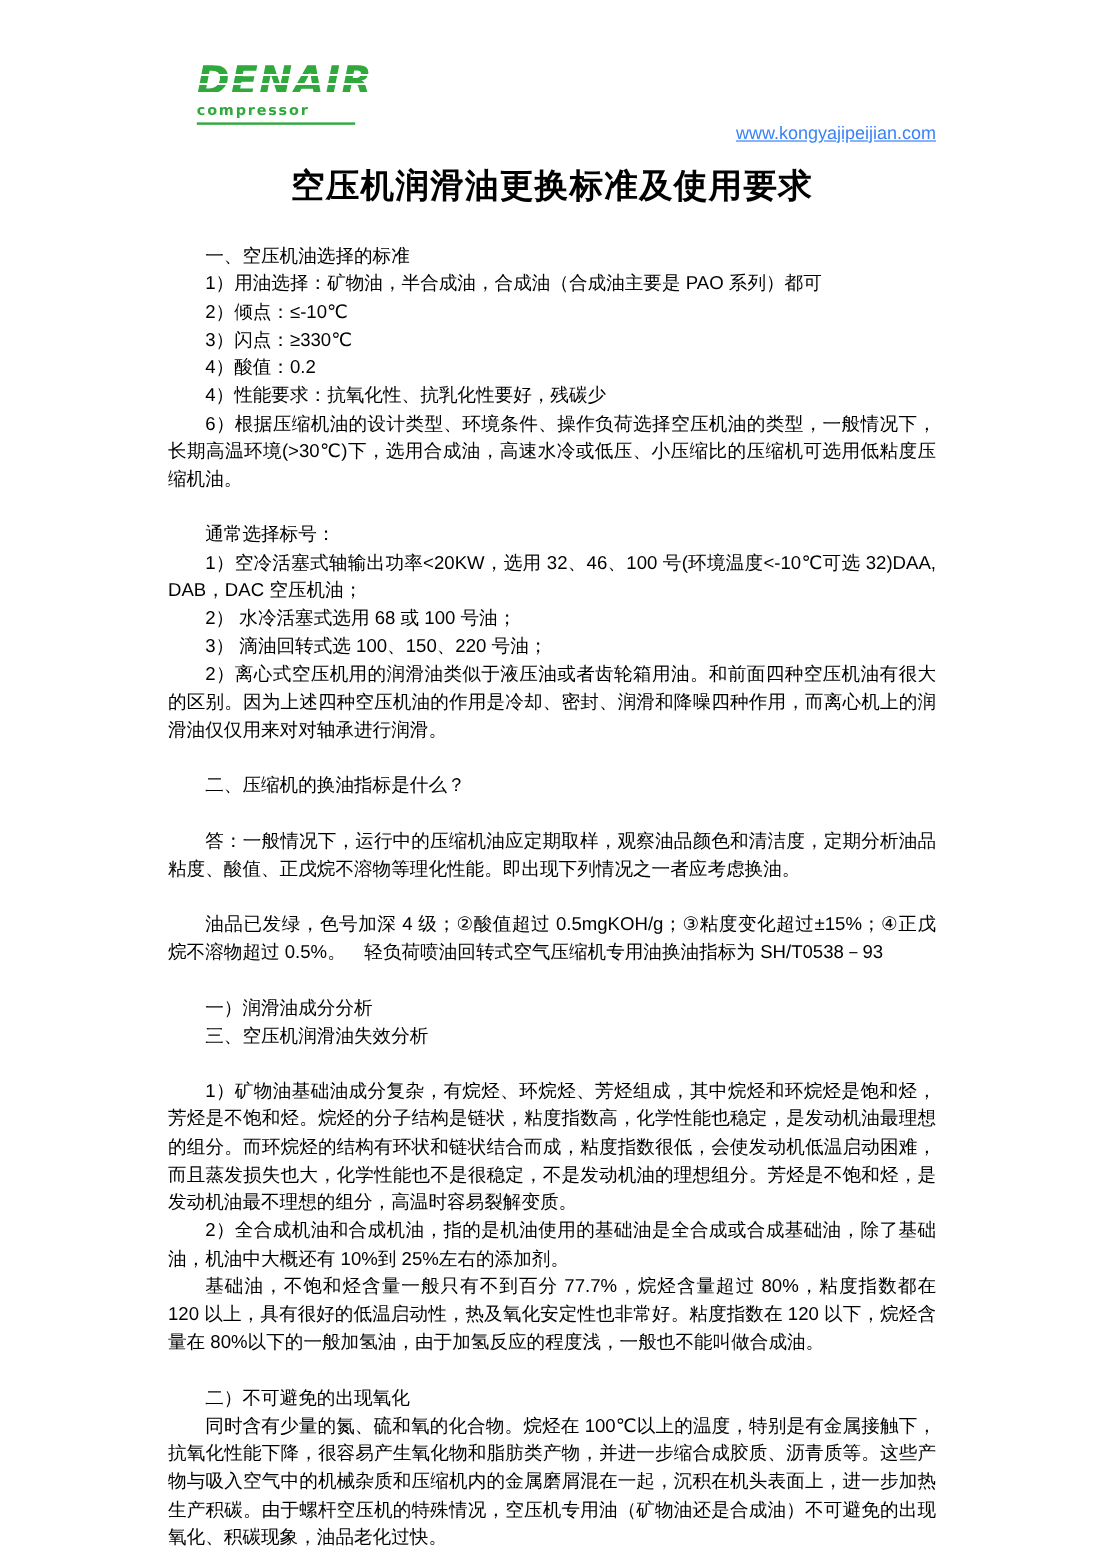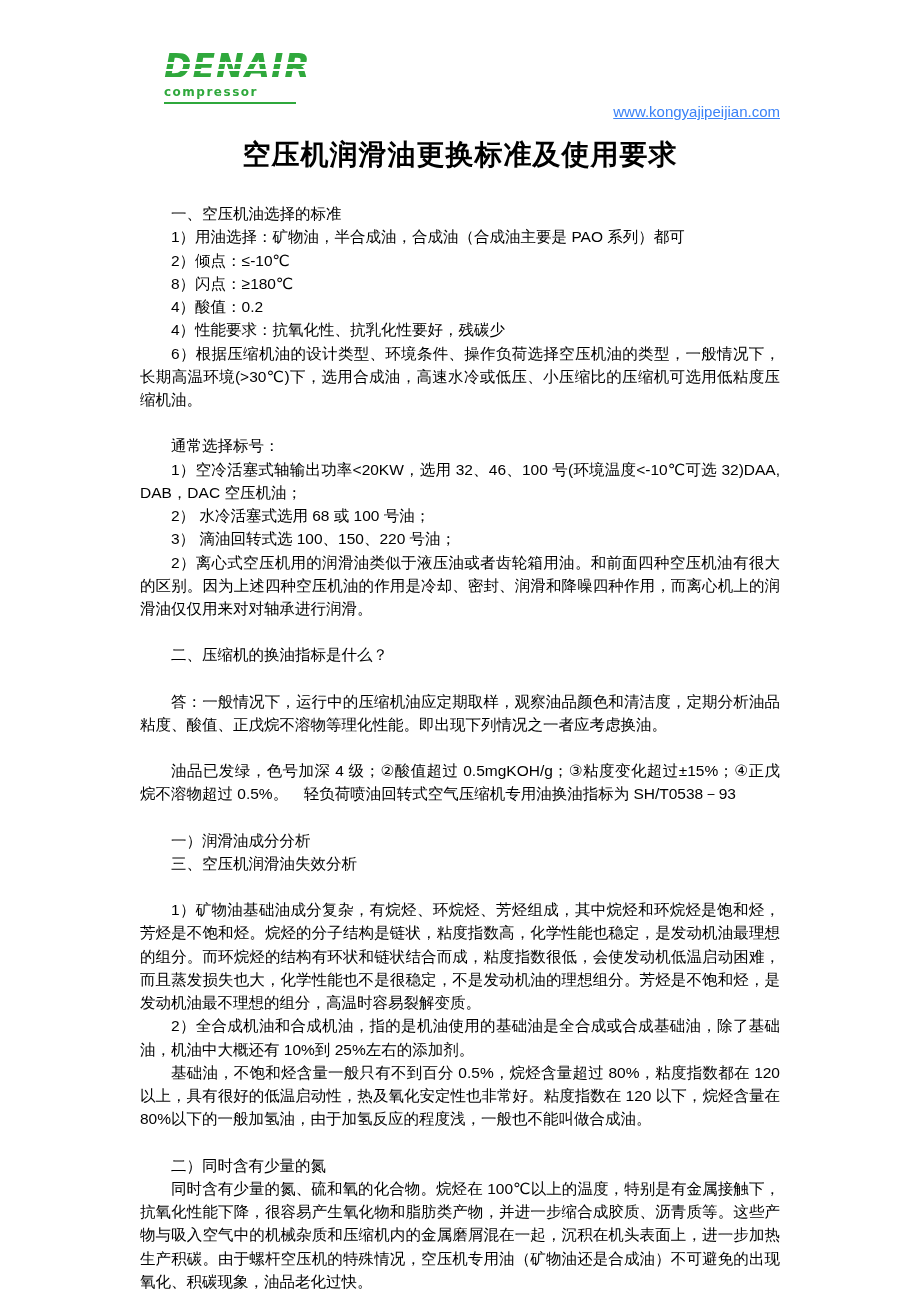--- a/index.html
+++ b/index.html
@@ -125,34 +125,34 @@
     </div>
     <a class="website">www.kongyajipeijian.com</a>
   </div>
 
   <h1 class="doc-title">空压机润滑油更换标准及使用要求</h1>
 
   <div class="doc-body" id="doc-body">
       <p class="para">一、空压机油选择的标准</p>
       <p class="para">1）用油选择：矿物油，半合成油，合成油（合成油主要是 PAO 系列）都可</p>
       <p class="para">2）倾点：≤-10℃</p>
-      <p class="para">8）闪点：≥180℃</p>
+      <p class="para">3）闪点：≥330℃</p>
       <p class="para">4）酸值：0.2</p>
       <p class="para">4）性能要求：抗氧化性、抗乳化性要好，残碳少</p>
       <p class="para">6）根据压缩机油的设计类型、环境条件、操作负荷选择空压机油的类型，一般情况下，长期高温环境(&gt;30℃)下，选用合成油，高速水冷或低压、小压缩比的压缩机可选用低粘度压缩机油。</p>
       <p class="para spaced">通常选择标号：</p>
       <p class="para">1）空冷活塞式轴输出功率&lt;20KW，选用 32、46、100 号(环境温度&lt;-10℃可选 32)DAA, DAB，DAC 空压机油；</p>
       <p class="para">2）  水冷活塞式选用 68 或 100 号油；</p>
       <p class="para">3）  滴油回转式选 100、150、220 号油；</p>
       <p class="para">2）离心式空压机用的润滑油类似于液压油或者齿轮箱用油。和前面四种空压机油有很大的区别。因为上述四种空压机油的作用是冷却、密封、润滑和降噪四种作用，而离心机上的润滑油仅仅用来对对轴承进行润滑。</p>
       <p class="para spaced">二、压缩机的换油指标是什么？</p>
       <p class="para spaced">答：一般情况下，运行中的压缩机油应定期取样，观察油品颜色和清洁度，定期分析油品粘度、酸值、正戊烷不溶物等理化性能。即出现下列情况之一者应考虑换油。</p>
       <p class="para spaced">油品已发绿，色号加深 4 级；②酸值超过 0.5mgKOH/g；③粘度变化超过±15%；④正戊烷不溶物超过 0.5%。　轻负荷喷油回转式空气压缩机专用油换油指标为 SH/T0538－93</p>
       <p class="para spaced">一）润滑油成分分析</p>
       <p class="para">三、空压机润滑油失效分析</p>
       <p class="para spaced">1）矿物油基础油成分复杂，有烷烃、环烷烃、芳烃组成，其中烷烃和环烷烃是饱和烃，芳烃是不饱和烃。烷烃的分子结构是链状，粘度指数高，化学性能也稳定，是发动机油最理想的组分。而环烷烃的结构有环状和链状结合而成，粘度指数很低，会使发动机低温启动困难，而且蒸发损失也大，化学性能也不是很稳定，不是发动机油的理想组分。芳烃是不饱和烃，是发动机油最不理想的组分，高温时容易裂解变质。</p>
       <p class="para">2）全合成机油和合成机油，指的是机油使用的基础油是全合成或合成基础油，除了基础油，机油中大概还有 10%到 25%左右的添加剂。</p>
-      <p class="para">基础油，不饱和烃含量一般只有不到百分 0.5%，烷烃含量超过 80%，粘度指数都在 120 以上，具有很好的低温启动性，热及氧化安定性也非常好。粘度指数在 120 以下，烷烃含量在 80%以下的一般加氢油，由于加氢反应的程度浅，一般也不能叫做合成油。</p>
-      <p class="para spaced">二）同时含有少量的氮</p>
+      <p class="para">基础油，不饱和烃含量一般只有不到百分 77.7%，烷烃含量超过 80%，粘度指数都在 120 以上，具有很好的低温启动性，热及氧化安定性也非常好。粘度指数在 120 以下，烷烃含量在 80%以下的一般加氢油，由于加氢反应的程度浅，一般也不能叫做合成油。</p>
+      <p class="para spaced">二）不可避免的出现氧化</p>
       <p class="para">同时含有少量的氮、硫和氧的化合物。烷烃在 100℃以上的温度，特别是有金属接触下，抗氧化性能下降，很容易产生氧化物和脂肪类产物，并进一步缩合成胶质、沥青质等。这些产物与吸入空气中的机械杂质和压缩机内的金属磨屑混在一起，沉积在机头表面上，进一步加热生产积碳。由于螺杆空压机的特殊情况，空压机专用油（矿物油还是合成油）不可避免的出现氧化、积碳现象，油品老化过快。</p>
     </div>
 
 </div>
 
 </body></html>

